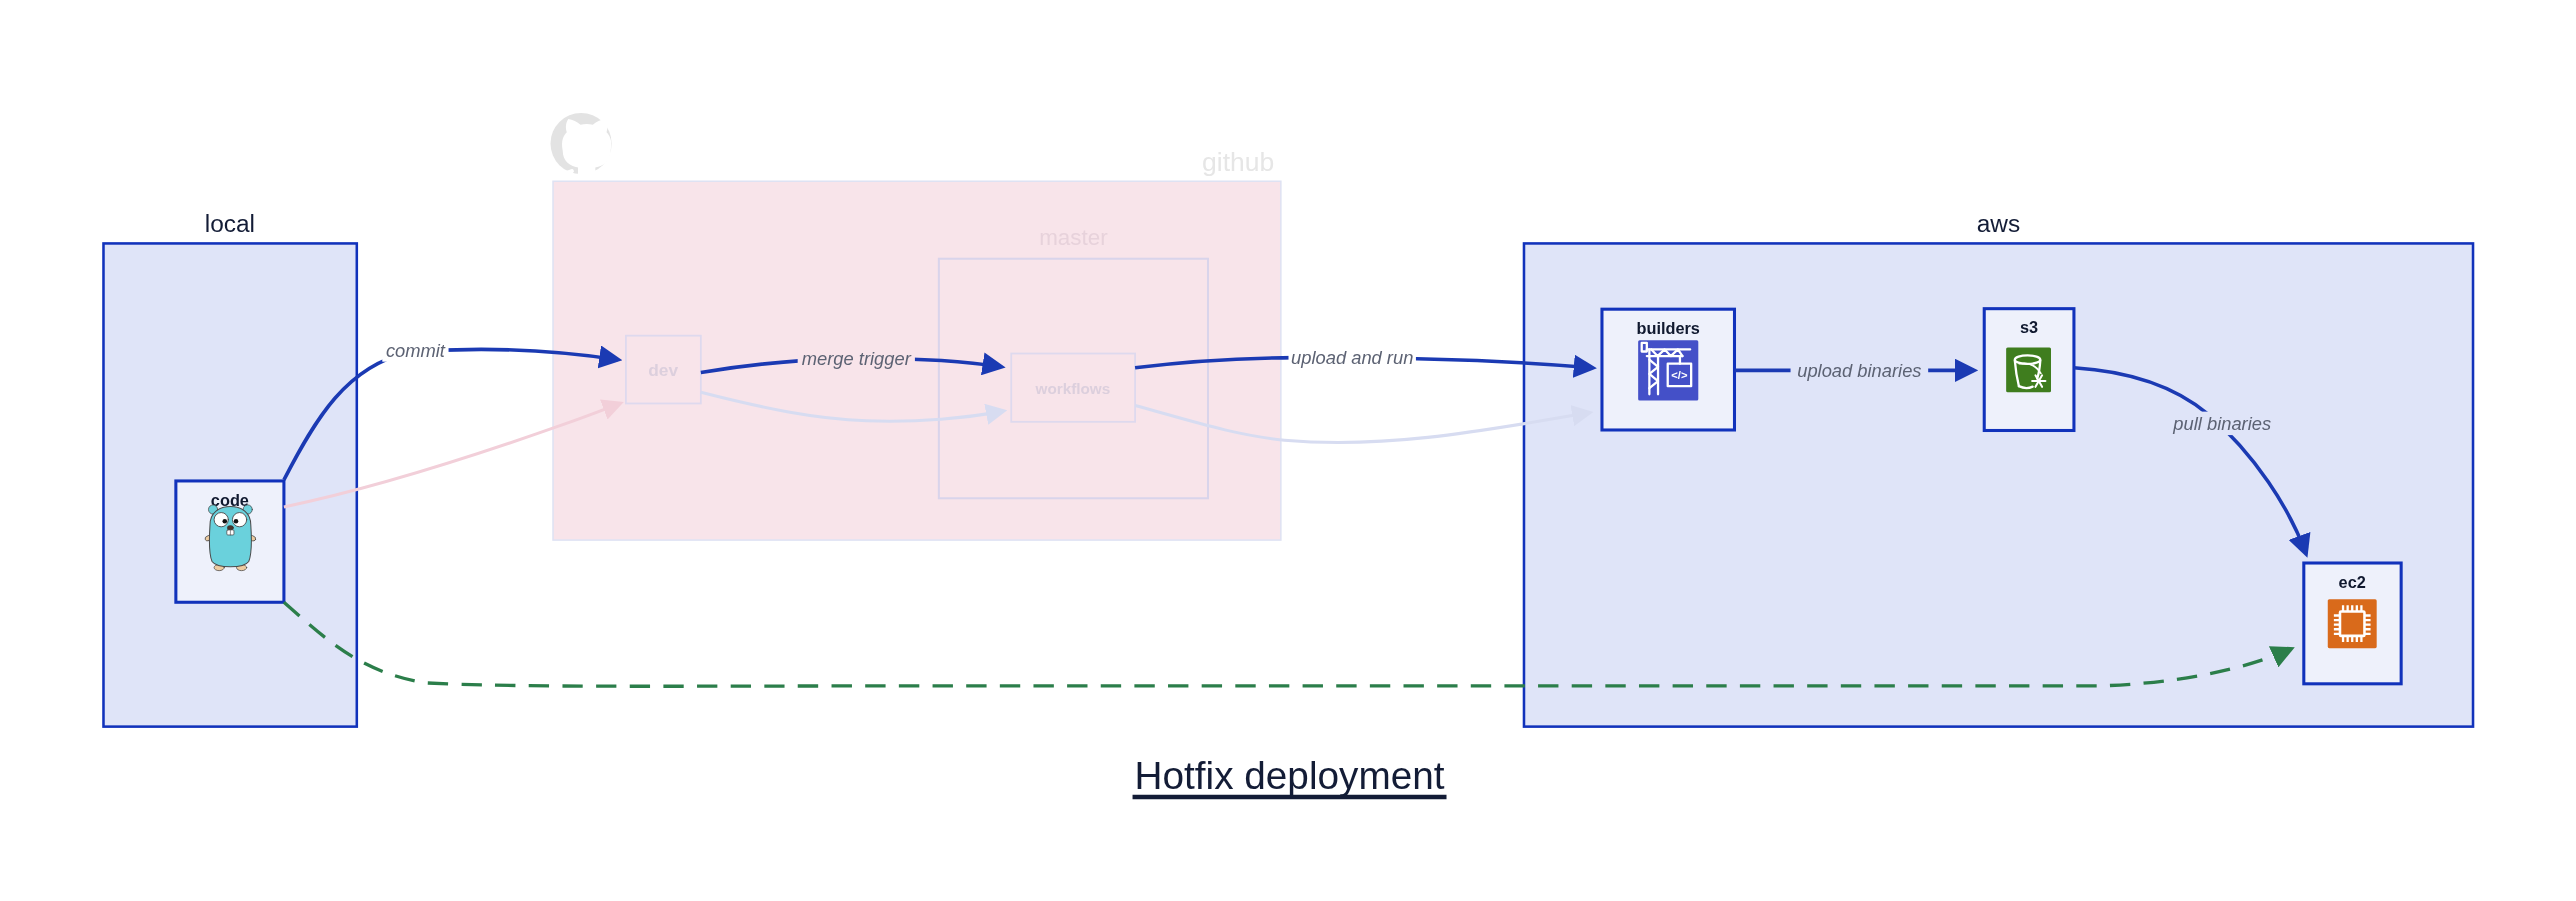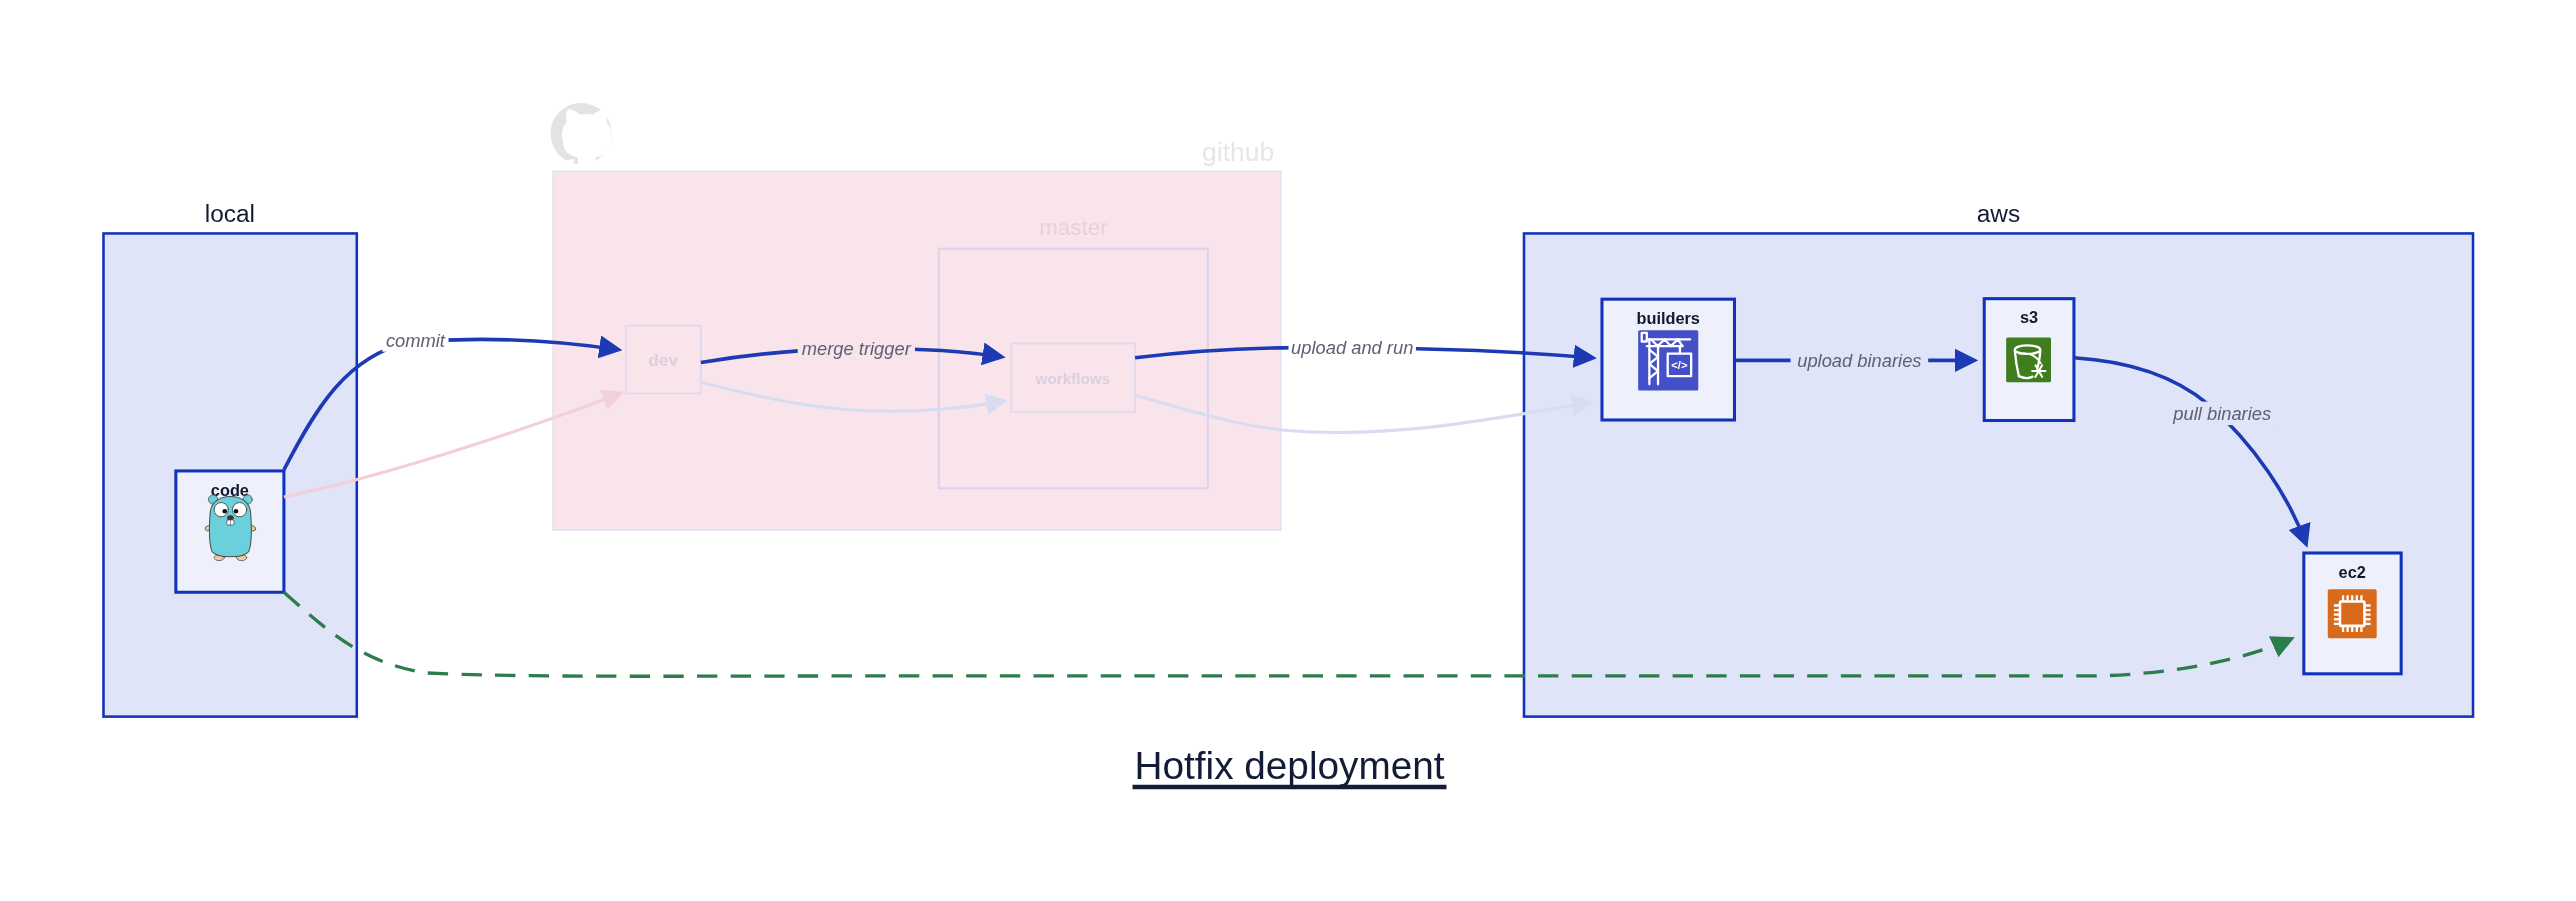--- a/index.html
+++ b/index.html
@@ -1,16 +1,16 @@
 <!DOCTYPE html>
 <html style="font-size:8.2px"><head>
 <meta charset="utf-8">
 <style>
   html,body{margin:0;padding:0;background:#ffffff;}
-  .stage{width:100%;max-width:2604px;margin:0 auto;}
+  .stage{width:100%;max-width:2604px;margin:10px auto;}
   svg{display:block;width:100%;height:auto;background:#ffffff;
       font-family:"Liberation Sans", sans-serif;}
   .grp-label{font-size:48px;fill:#131c36;}
   .node-label{font-size:32px;font-weight:bold;fill:#10192f;}
   .faded-node-label{font-weight:bold;fill:#dccfdd;}
   .edge-label{font-size:36px;font-style:italic;fill:#5c6273;}
   text{text-anchor:middle;}
 </style>
 </head>
 <body>

